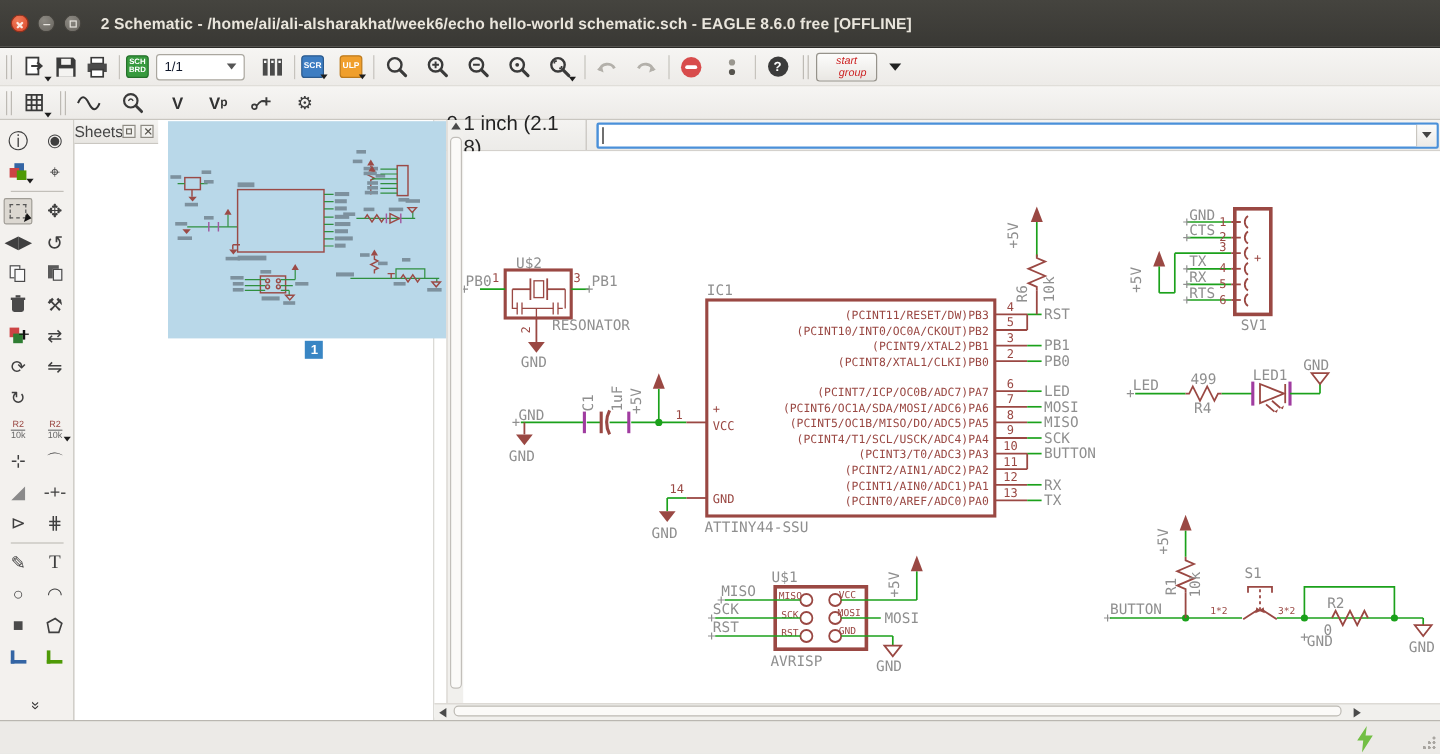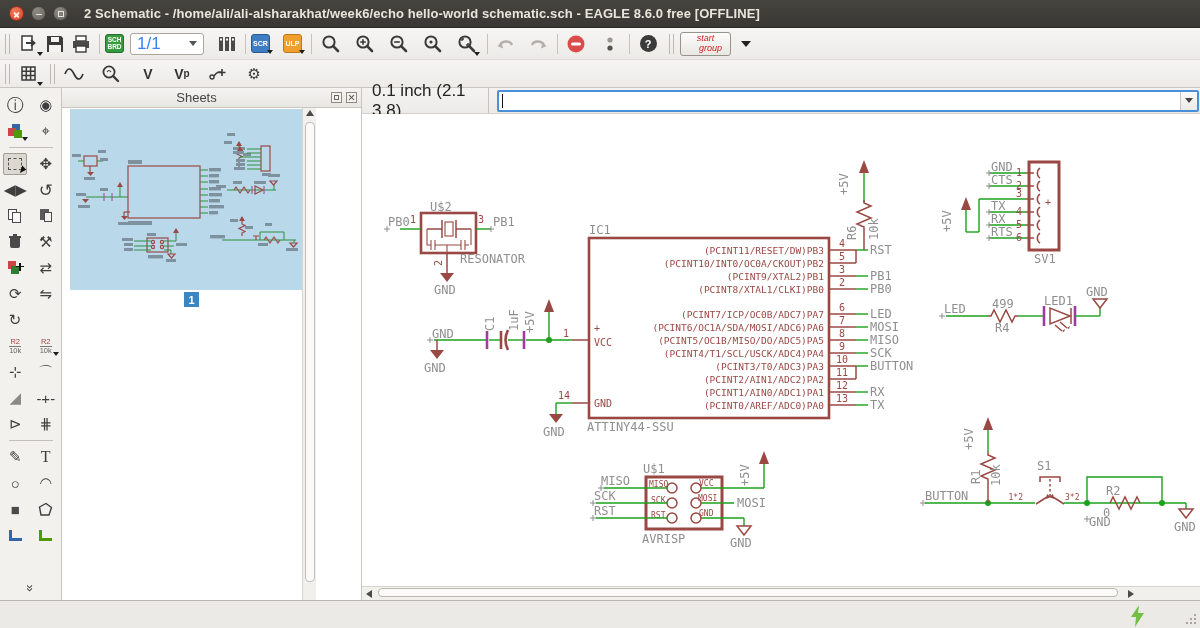--- a/index.html
+++ b/index.html
@@ -1,21 +1,21 @@
 <!DOCTYPE html>
 <html><head>
 <meta charset="utf-8">
 <style>
   *{box-sizing:border-box;margin:0;padding:0}
   html,body{width:1200px;height:628px;overflow:hidden}
   body{font-family:"Liberation Sans",sans-serif;background:#d8d6d2;-webkit-font-smoothing:antialiased}
   .window{width:1200px;height:628px;display:flex;flex-direction:column;background:#f1efec}
 
   
-  .titlebar{height:28px;background:linear-gradient(#45443f,#393834);display:flex;align-items:center;flex:none;border-bottom:1px solid #2a2926}
+  .titlebar{height:40px;background:linear-gradient(#45443f,#393834);display:flex;align-items:center;flex:none;border-bottom:1px solid #2a2926}
   .winbtns{display:flex;gap:7px;margin-left:9px}
   .wbtn{width:15px;height:15px;border-radius:50%;position:relative;cursor:pointer}
   .wbtn.close{background:radial-gradient(circle at 35% 30%,#f07a58,#da472a);border:1px solid #93301c}
   .wbtn.min,.wbtn.max{background:radial-gradient(circle at 35% 30%,#8d8a83,#67645e);border:1px solid #44423d}
   .wbtn .xline{position:absolute;left:3px;top:6.5px;width:7px;height:1.6px;background:#fbe9e2;border-radius:1px}
   .wbtn .xline.a{transform:rotate(45deg)}.wbtn .xline.b{transform:rotate(-45deg)}
   .wbtn .mline{position:absolute;left:3.5px;top:6.5px;width:6px;height:1.6px;background:#e8e5df;border-radius:1px}
   .wbtn .sq{position:absolute;left:4px;top:4px;width:5.5px;height:5.5px;border:1.4px solid #e8e5df}
   .title-text{color:#e9e5dc;font-size:13px;font-weight:bold;margin-left:16px;white-space:nowrap;letter-spacing:.1px}
 
@@ -26,21 +26,21 @@
   .handle{width:5px;height:20px;border-left:1px solid #bdbab4;border-right:1px solid #bdbab4;margin:0 6px 0 5px}
   .sep{width:1px;height:20px;background:#c6c3bd;margin:0 5px}
   .tbi{min-width:26px;height:26px;display:flex;align-items:center;justify-content:center;position:relative;color:#3c3c3c;cursor:pointer}
   .dd{width:0;height:0;border-left:3.5px solid transparent;border-right:3.5px solid transparent;border-top:4.5px solid #1d1d1d;position:absolute;right:-1px;bottom:1px}
   .badge{width:19px;height:19px;border-radius:3px;color:#fff;font-weight:bold;display:flex;flex-direction:column;align-items:center;justify-content:center;line-height:1;cursor:pointer;position:relative}
   .badge .l1{font-size:6.5px}.badge .l2{font-size:6.5px}
   .badge.schbrd{background:#379a3e;border:1px solid #25702b}
   .badge.scr{background:#3d7dc2;border:1px solid #2b5a8e;font-size:7px}
   .badge.ulp{background:#f09f2c;border:1px solid #bd7a1b;font-size:7px}
   .combo{height:22px;background:#fff;border:1px solid #aaa79f;border-radius:3px;display:flex;align-items:center;padding:0 6px;gap:6px;cursor:pointer}
-  .combo .val{font-size:17px;color:#3b82f6}
+  .combo .val{font-size:11px;color:#0f172a}
   .combo .car{width:0;height:0;border-left:4px solid transparent;border-right:4px solid transparent;border-top:5px solid #555}
   .sheetcombo{width:74px;justify-content:space-between}
   .designlink{height:24px;border:1px solid #96938b;border-radius:3px;background:linear-gradient(#fcfcfb,#e9e7e3);padding:1px 8px;display:flex;flex-direction:column;align-items:center;justify-content:center;line-height:1.05;cursor:pointer}
   .designlink .d1{color:#cc2222;font-size:9px;font-style:italic}
   .designlink .d2{color:#cc2222;font-size:9px;font-style:italic;margin-left:10px}
   .glyph15{font-size:15px}
   .vlabel{font-size:14px;font-weight:bold;color:#333}
   .vp-sub{font-size:10px;font-weight:bold;vertical-align:-2px}
 
   
@@ -75,21 +75,21 @@
   .add-ic .ph{position:absolute;left:8px;top:5px;width:8px;height:1.8px;background:#111}
   .corner-ic{width:13px;height:11px;border-left:3px solid;border-bottom:3px solid}
   .bus-c{border-color:#3465a4}.net-c{border-color:#4e9a06}
   .nv-btn{display:flex;flex-direction:column;align-items:center;line-height:1}
   .nv-btn .t{font-size:7.5px;color:#9a4843;border-bottom:1px solid #777;padding:0 1px}
   .nv-btn .b{font-size:7.5px;color:#666}
   .more-ic{transform:rotate(90deg);font-size:13px;color:#333;letter-spacing:-2px}
   .pal-bottom{position:absolute;bottom:2px;left:0;width:100%;display:flex;justify-content:center}
 
   
-  .sheets{width:300px;flex:none;background:#fff;border-right:1px solid #c9c6c0;display:flex;flex-direction:column}
+  .sheets{width:300px;flex:none;background:#fff;border-right:1px solid #c9c6c0;display:flex;flex-direction:row}
   .sheets-header{height:20px;flex:none;background:linear-gradient(#f5f4f2,#e8e6e2);border-bottom:1px solid #cac7c1;display:flex;align-items:center;position:relative}
   .sheets-title{flex:1;text-align:center;font-size:13px;color:#454545}
   .shbtn{width:11px;height:11px;border:1px solid #8e8b84;background:#f3f2ef;margin-right:4px;position:relative;cursor:pointer}
   .shbtn .inner{position:absolute;left:2px;top:2px;width:5px;height:5px;border:1px solid #6a675f}
   .shbtn .xa,.shbtn .xb{position:absolute;left:1.2px;top:4px;width:7px;height:1.3px;background:#55524b}
   .shbtn .xa{transform:rotate(45deg)}.shbtn .xb{transform:rotate(-45deg)}
   .sheets-body{flex:1;position:relative;background:#fff}
   .thumb{position:absolute;left:8px;top:1px;width:232px;height:181px;background:#b9d8e9;cursor:pointer}
   .sh-scroll{position:absolute;left:240px;top:0;width:14px;height:100%;background:#f1f0ed;border-left:1px solid #d7d4cf}
   .sh-scroll .up{position:absolute;top:2px;left:3px;width:0;height:0;border-left:4px solid transparent;border-right:4px solid transparent;border-bottom:6px solid #4a4a4a}

